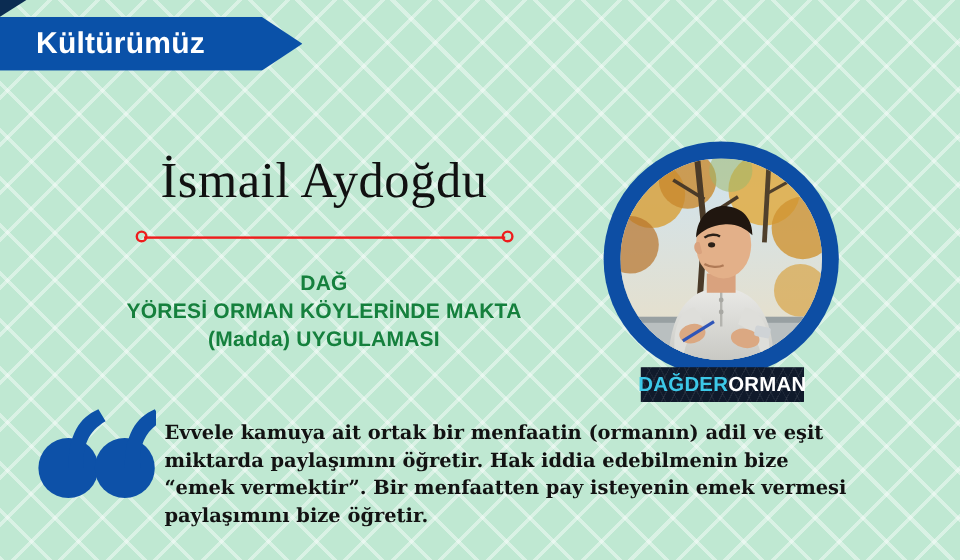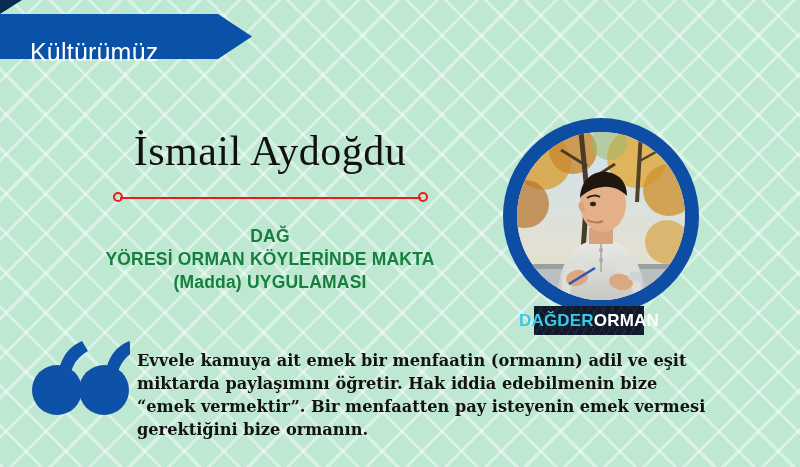--- a/index.html
+++ b/index.html
@@ -58,26 +58,26 @@
     left: 0;
     top: -14px;
     width: 0;
     height: 0;
     border-left: 22px solid #0b2c52;
     border-bottom: 14px solid transparent;
   }
   #ribbon-label {
     position: absolute;
     left: 30px;
-    top: 16px;
+    top: 0;
     height: 45px;
     line-height: 45px;
     color: #ffffff;
     font-size: 25px;
-    font-weight: normal;
+    font-weight: bold;
     letter-spacing: 0.2px;
     white-space: nowrap;
   }
 
   
   #person-block {
     position: absolute;
     left: 60px;
     top: 118px;
     width: 420px;
@@ -151,21 +151,21 @@
     overflow: hidden;
     background: #8fa8bb;
   }
   #portrait-photo svg { display: block; width: 100%; height: 100%; }
 
   
   #logo-badge {
     position: absolute;
     left: 534px;
     top: 306px;
-    width: 110px;
+    width: 136px;
     height: 29px;
     background: #101a2b;
     background-image:
       repeating-linear-gradient(118deg, rgba(255,255,255,0.07) 0 1px, rgba(255,255,255,0) 1px 7px),
       repeating-linear-gradient(62deg,  rgba(255,255,255,0.05) 0 1px, rgba(255,255,255,0) 1px 9px);
     display: flex;
     align-items: center;
     justify-content: center;
     font-size: 17px;
     font-weight: bold;
@@ -301,20 +301,20 @@
       <svg width="100" height="78" viewBox="0 0 100 78">
         <g fill="#0d51a8">
           <circle cx="27" cy="50" r="25"></circle>
           <path d="M27 50 C27 22 36 8 52 1 L58 11 C44 19 38 32 40 50 Z"></path>
           <circle cx="74" cy="50" r="25"></circle>
           <path d="M74 50 C74 22 83 8 99 1 L105 11 C91 19 85 32 87 50 Z"></path>
         </g>
       </svg>
     </div>
     <div id="quote-text">
-      <div>Evvele kamuya ait emek bir menfaatin (ormanın) adil ve eşit</div>
+      <div>Evvele kamuya ait ortak bir menfaatin (ormanın) adil ve eşit</div>
       <div>miktarda paylaşımını öğretir.  Hak iddia edebilmenin bize</div>
       <div>“emek vermektir”. Bir menfaatten pay isteyenin emek vermesi</div>
-      <div>gerektiğini bize ormanın.</div>
+      <div>paylaşımını bize öğretir.</div>
     </div>
   </div>
 
 </div>
 
 </body></html>

